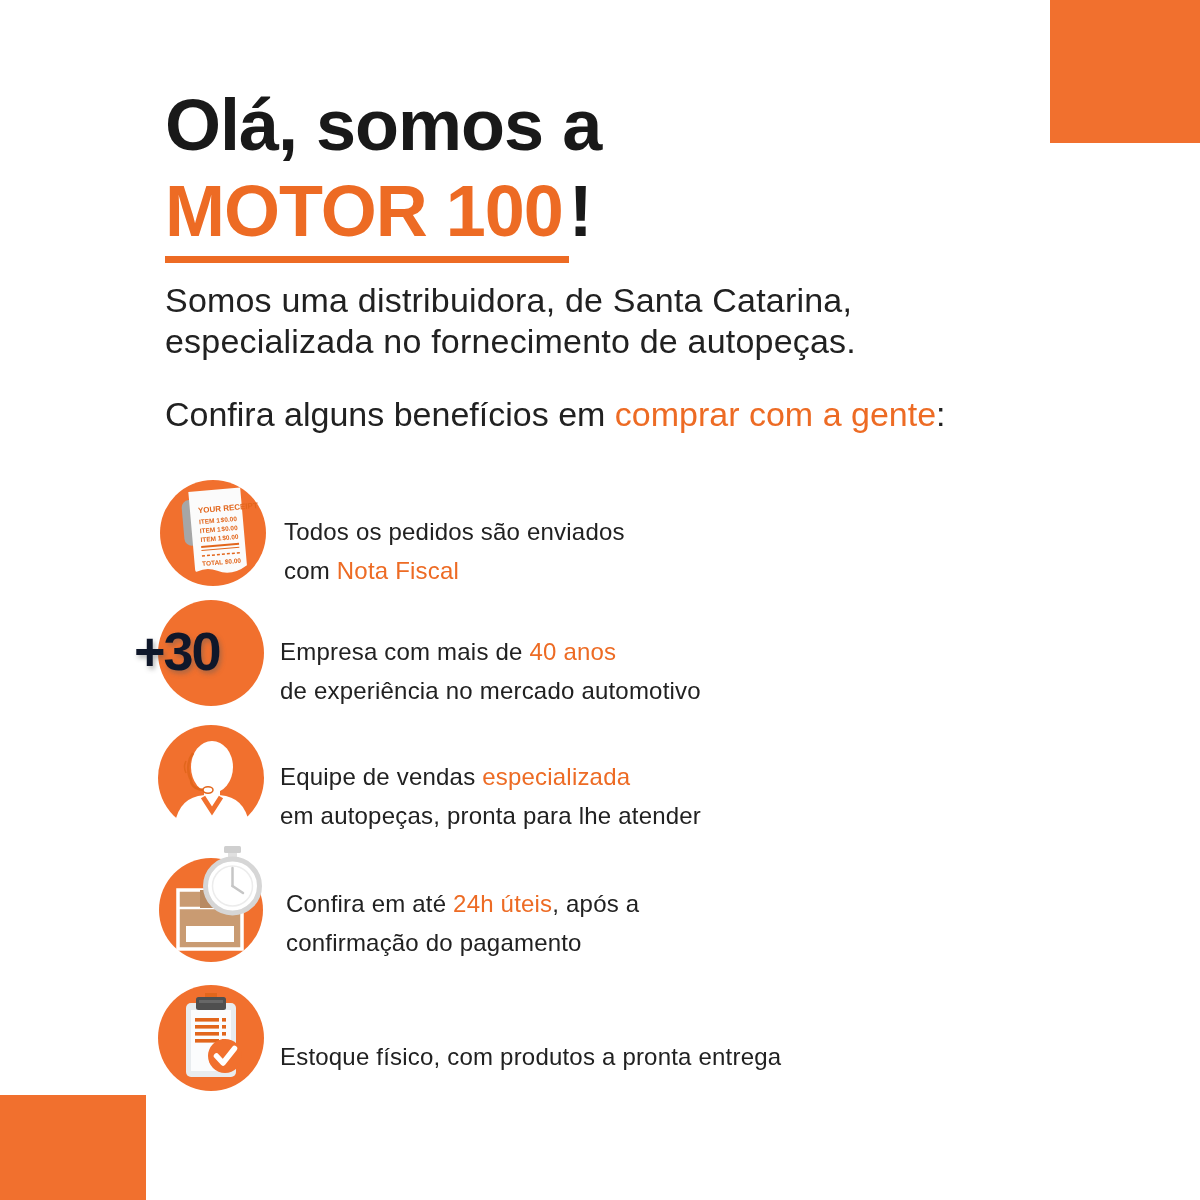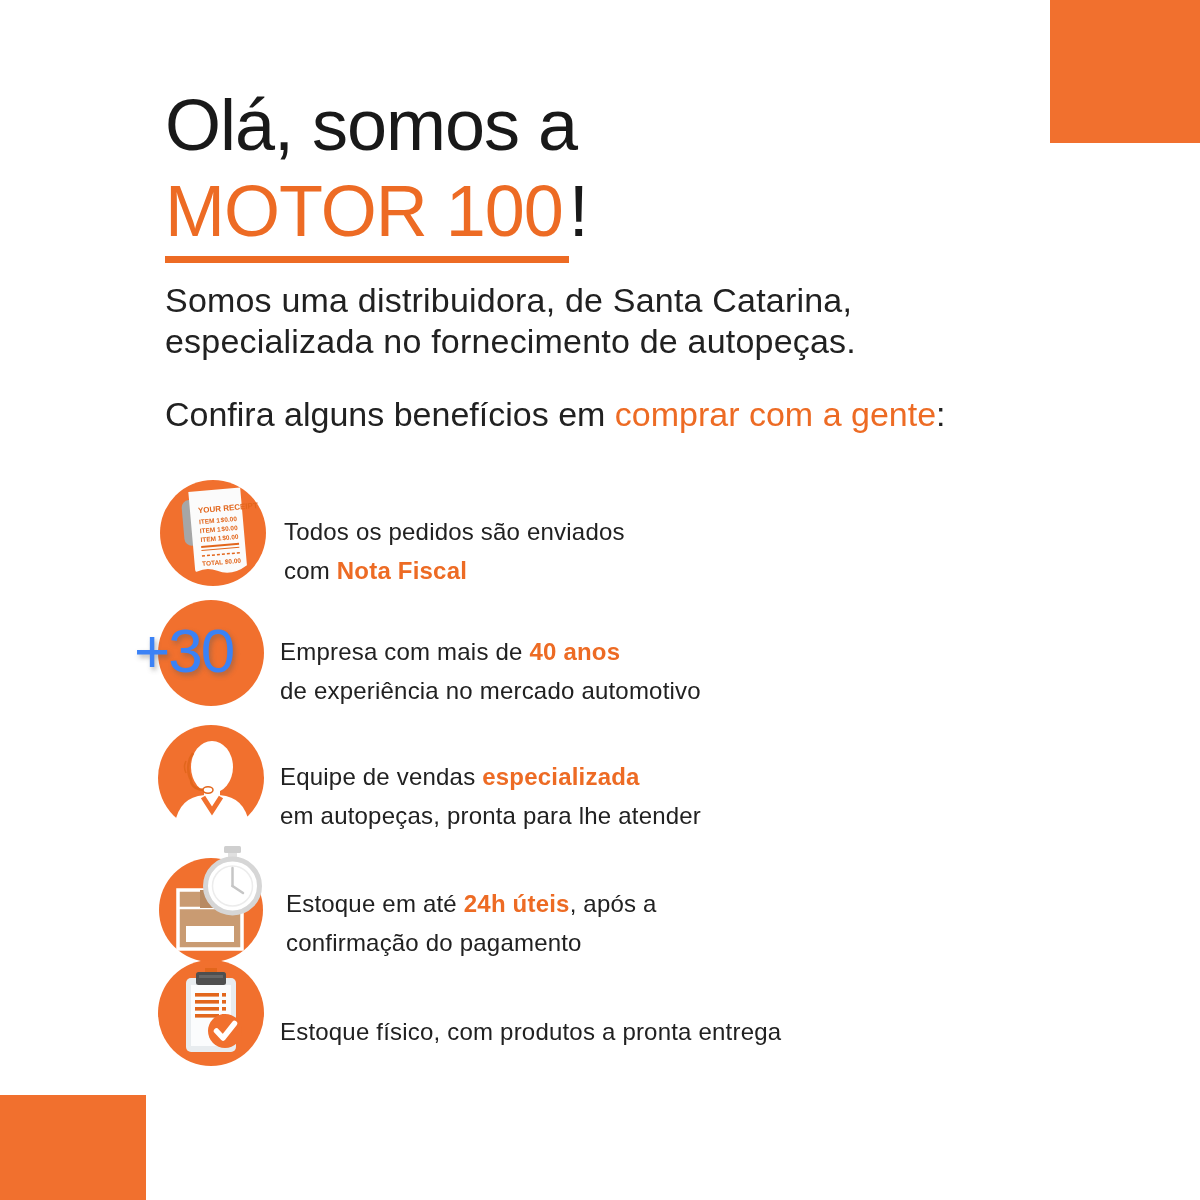--- a/index.html
+++ b/index.html
@@ -10,51 +10,51 @@
     background: #ffffff;
     font-family: "Liberation Sans", sans-serif;
     color: #1e1e1e;
     overflow: hidden;
   }
   .corner { position: absolute; background: #f1702e; }
   .corner-tr { top: 0; right: 0; width: 150px; height: 143px; }
   .corner-bl { bottom: 0; left: 0; width: 146px; height: 105px; }
 
   .title { position: absolute; left: 165px; top: 82px; line-height: 86px;
-           font-size: 72px; font-weight: 400; letter-spacing: -1px; color: #191919; }
+           font-size: 72px; font-weight: 700; letter-spacing: -1px; color: #191919; }
   .brand-line { display: block; }
   .brand-underlined {
     display: inline-block; color: #ed6b24;
     border-bottom: 7px solid #ed6b24; padding-bottom: 2px; padding-right: 6px;
   }
   .bang { color: #191919; }
 
   .intro { position: absolute; left: 165px; top: 280px; font-size: 34px;
            line-height: 41px; color: #212121; letter-spacing: 0.2px; }
 
   .cta { position: absolute; left: 165px; top: 395px; font-size: 34px; color: #212121; }
-  .hl { color: #ed6b24; font-weight: 700; }
+  .hl { color: #ed6b24; font-weight: 400; }
   .cta .hl { font-weight: 400; margin-top: 48px; }
 
   .benefit { position: absolute; left: 158px; right: 40px;
              display: flex; align-items: center; gap: 16px; }
   .b1 { top: 478px; height: 110px; }
   .b2 { top: 600px; height: 106px; }
   .b3 { top: 725px; height: 106px; }
   .b4 { top: 846px; height: 118px; }
-  .b5 { top: 960px; height: 106px; }
+  .b5 { top: 985px; height: 106px; }
   .icon-wrap { position: relative; flex: 0 0 auto; }
   .b-text { font-size: 24px; line-height: 39px; color: #212121; letter-spacing: 0.2px; margin-top: 36px; }
 
   
   .badge30 { position: relative; width: 106px; height: 106px; }
   .badge30 .circle { position: absolute; inset: 0; border-radius: 50%; background: #f1702e; }
   .badge30 .num {
     position: absolute; left: -24px; top: 50%; transform: translateY(-54%);
-    font-size: 62px; font-weight: 400; color: #3b82f6; letter-spacing: -2px;
+    font-size: 54px; font-weight: 700; color: #0f172a; letter-spacing: -2px;
     text-shadow: 2px 3px 5px rgba(90,90,90,0.45);
     white-space: nowrap;
   }
   svg { display: block; }
 </style>
 </head>
 <body>
 
 <div class="corner corner-tr"></div>
 <div class="corner corner-bl"></div>
@@ -142,21 +142,21 @@
         <rect x="66" y="0" width="17" height="7" rx="1.5" fill="#cfcfcf"></rect>
         <rect x="70" y="7" width="9" height="7" fill="#e0e0e0"></rect>
         <circle cx="74.5" cy="40" r="27" fill="#ffffff" stroke="#d6d6d6" stroke-width="5"></circle>
         <circle cx="74.5" cy="40" r="20" fill="none" stroke="#ececec" stroke-width="1.5"></circle>
         <line x1="74.5" y1="40" x2="74.5" y2="22" stroke="#c6c6c6" stroke-width="2.5" stroke-linecap="round"></line>
         <line x1="74.5" y1="40" x2="85" y2="47" stroke="#c6c6c6" stroke-width="2.5" stroke-linecap="round"></line>
       </g>
     </svg>
   </div>
   <div class="b-text">
-    <div class="b-line"><span>Estoque em até </span><span class="hl">24h úteis</span><span>, após a</span></div>
+    <div class="b-line"><span>Confira em até </span><span class="hl">24h úteis</span><span>, após a</span></div>
     <div class="b-line"><span>confirmação do pagamento</span></div>
   </div>
 </div>
 
 <div class="benefit b5">
   <div class="icon-wrap">
     <svg width="106" height="106" viewBox="0 0 106 106">
       <circle cx="53" cy="53" r="53" fill="#f1702e"></circle>
       <rect x="28" y="18" width="50" height="74" rx="5" fill="#e8ecef"></rect>
       <rect x="33" y="25" width="40" height="61" fill="#fbfcfd"></rect>

